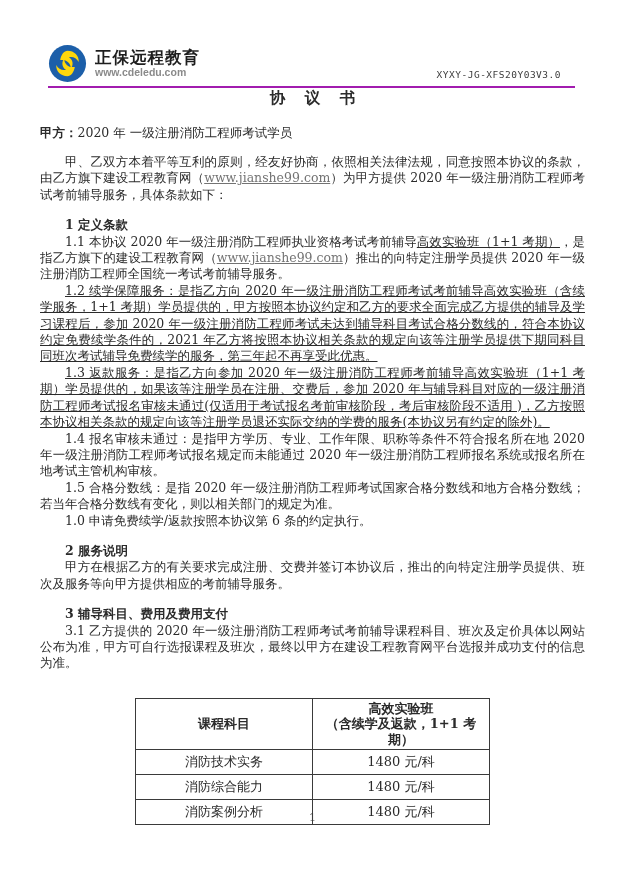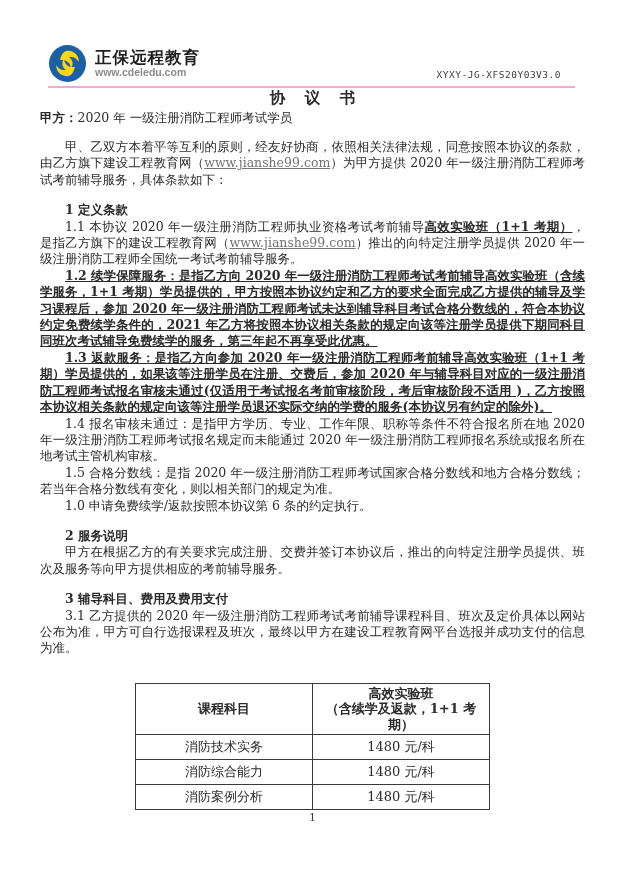--- a/index.html
+++ b/index.html
@@ -8,21 +8,21 @@
     width:625px; height:877px;
     background:#ffffff;
     font-family:"DejaVu Serif","Liberation Serif",serif;
     color:#2b2b2b;
     overflow:hidden;
   }
   
   .header {
     display:flex; justify-content:space-between; align-items:flex-end;
     margin:44px 50px 0 48px;
-    border-bottom:2px solid #f9a8d4;
+    border-bottom:2px solid #a21caf;
     padding-bottom:3px;
   }
   .brand { display:flex; align-items:center; gap:8px; }
   .brand-logo { width:39px; height:39px; display:block; }
   .brand-text { display:flex; flex-direction:column; line-height:1.1; }
   .brand-name {
     font-family:"Liberation Sans","DejaVu Sans",sans-serif;
     font-weight:bold; font-size:16.5px; color:#1e1e1e; letter-spacing:1px;
   }
   .brand-url {
@@ -33,31 +33,31 @@
     font-family:"DejaVu Sans Mono","Liberation Mono",monospace;
     font-size:9.5px; color:#3c3c3c; letter-spacing:0.5px;
     padding:0 14px 3px 0;
   }
   
   .content { padding:0 40px; }
   .title {
     text-align:center; font-weight:bold; font-size:15.5px;
     letter-spacing:7px; text-indent:7px;
   }
-  .parties { }
+  .parties { margin-top:15px; }
   .party-line { font-size:12.5px; line-height:17px; }
   .party-label { font-weight:bold; }
   p.doc {
     margin:0; font-size:12.5px; line-height:16.4px;
     text-align:justify;
   }
   p.indent { text-indent:2em; }
   p.gap-before { margin-top:13px; }
   p.heading { font-weight:bold; text-indent:2em; margin-top:14px; }
-  .bu { font-weight:bold; text-decoration:underline; }
+  .bu { font-weight:normal; text-decoration:underline; }
   .link { text-decoration:underline; color:#737373; }
   
   table.fees {
     border-collapse:collapse;
     margin:26px auto 0 auto;
     font-size:13px;
   }
   table.fees th, table.fees td {
     border:1px solid #3a3a3a;
     text-align:center; vertical-align:middle;

